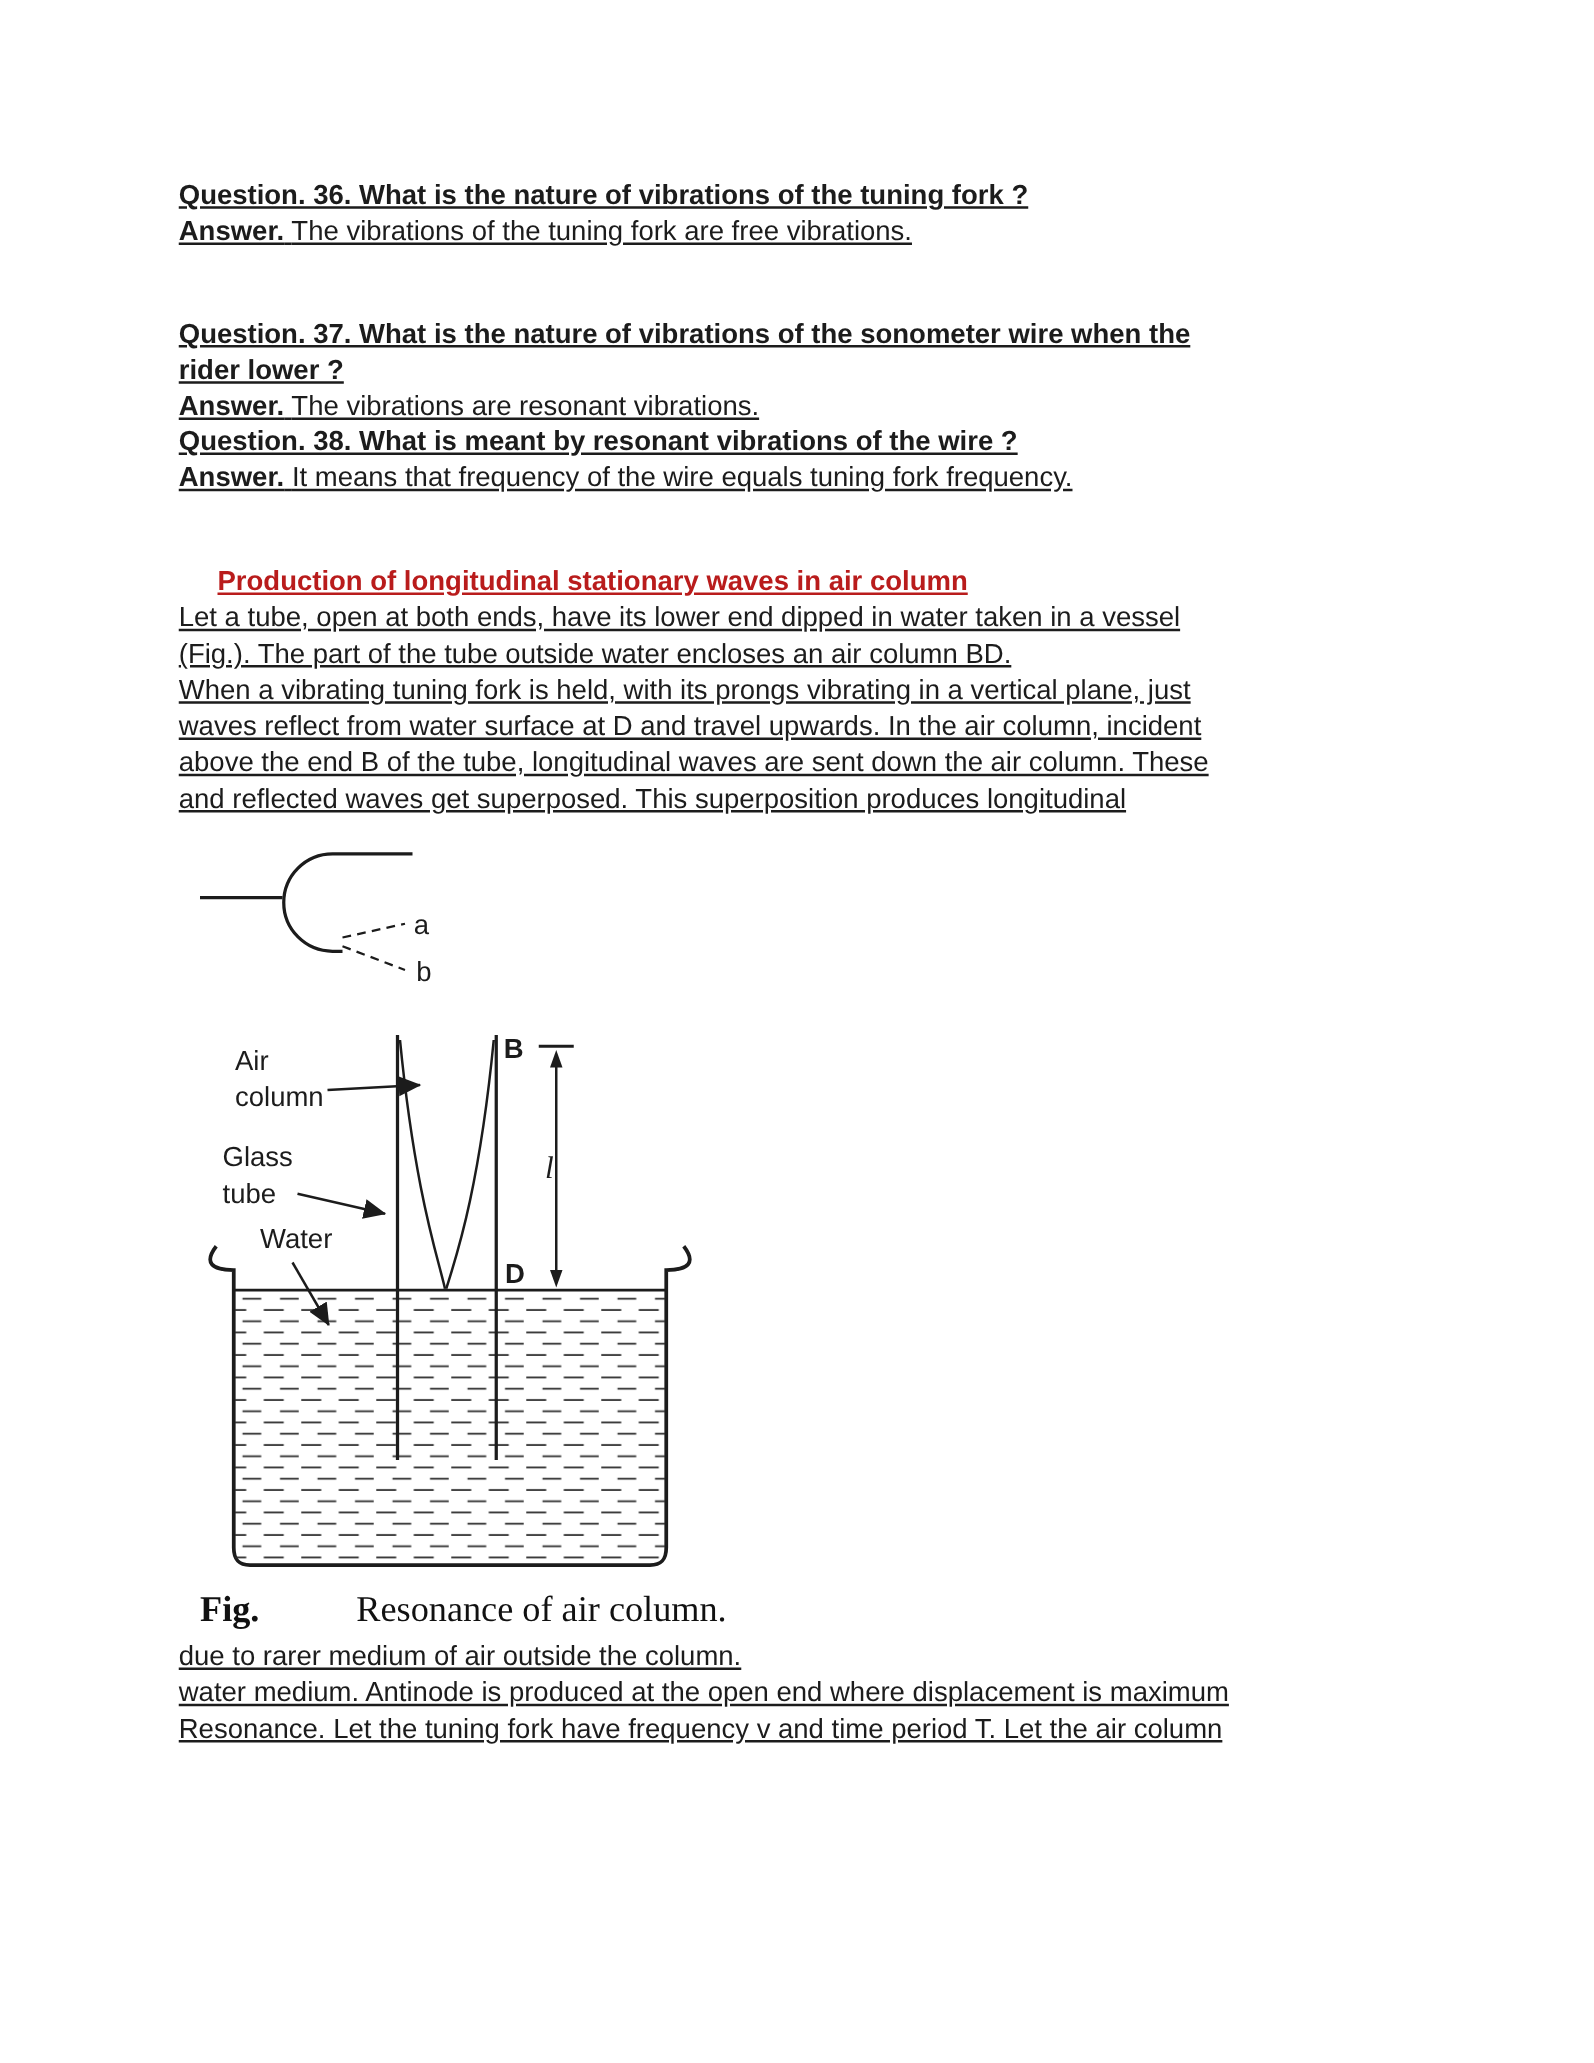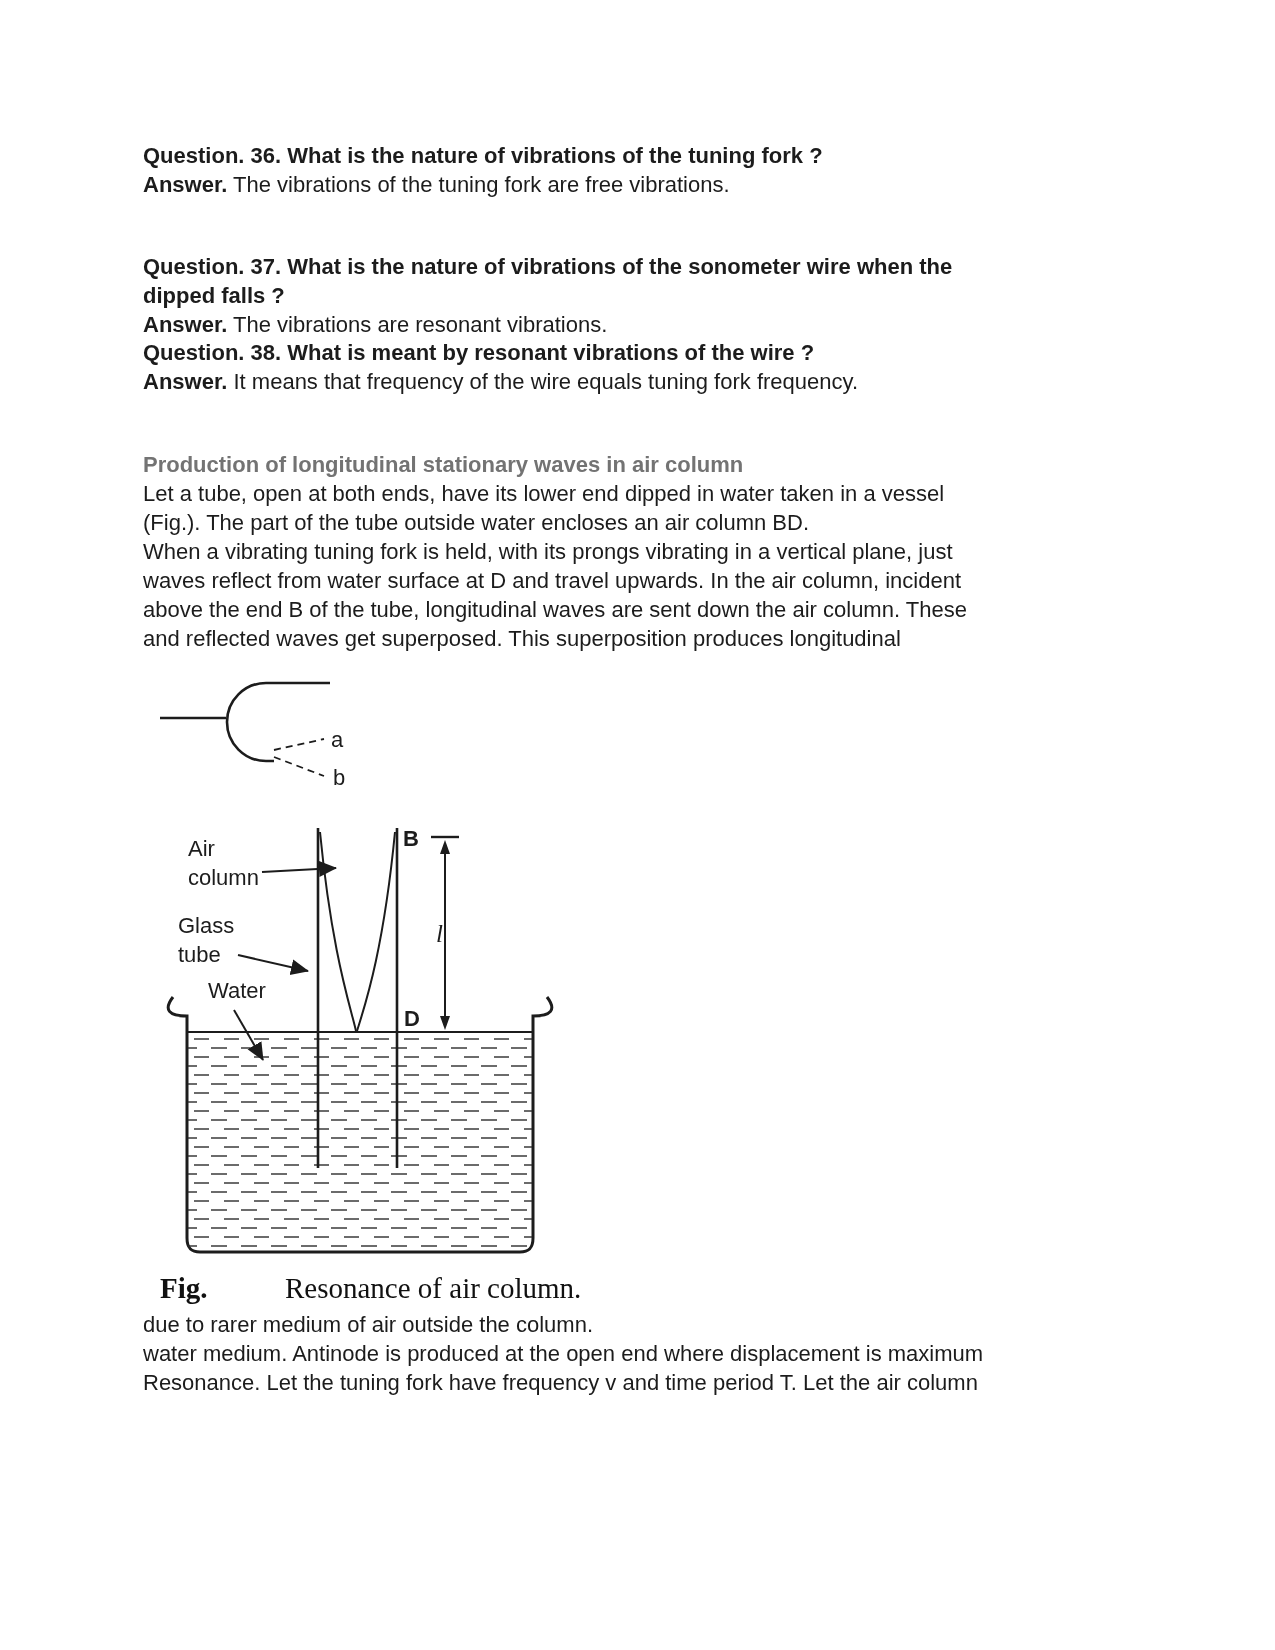--- a/index.html
+++ b/index.html
@@ -7,44 +7,44 @@
   .page {
     position:relative;
     width:1275px; height:1650px;
     background:#ffffff;
     font-family:"Liberation Sans", sans-serif;
     font-size:22px; line-height:29px;
     color:#1c1c1c;
     overflow:hidden;
   }
   .block { position:absolute; left:143px; }
-  .line  { white-space:nowrap; }
+  .line  { white-space:nowrap;text-decoration:underline; }
   .bold  { font-weight:bold; }
-  .blue-heading { color:#737373; font-weight:bold; }
+  .blue-heading { color:#b91c1c; font-weight:bold;margin-left:31px; }
   .fig-svg { position:absolute; left:138px; top:655px; }
   .caption { position:absolute; left:0; top:1274px; width:1275px; height:40px;
              font-family:"Liberation Serif", serif; font-size:29px; color:#111; }
   .caption .fig-label { position:absolute; left:160px; font-weight:bold; }
   .caption .fig-text  { position:absolute; left:285px; }
   svg text { font-family:"Liberation Sans", sans-serif; fill:#1c1c1c; }
   svg .serif-italic { font-family:"Liberation Serif", serif; font-style:italic; }
 </style>
 </head>
 <body>
 
 <div class="page">
 
   <div class="block" style="top:141px">
     <div class="line bold">Question. 36. What is the nature of vibrations of the tuning fork ?</div>
     <div class="line"><span class="bold">Answer.</span> <span>The vibrations of the tuning fork are free vibrations.</span></div>
   </div>
 
   <div class="block" style="top:252px">
     <div class="line bold">Question. 37. What is the nature of vibrations of the sonometer wire when the</div>
-    <div class="line bold">dipped falls ?</div>
+    <div class="line bold">rider lower ?</div>
     <div class="line"><span class="bold">Answer.</span> <span>The vibrations are resonant vibrations.</span></div>
   </div>
 
   <div class="block" style="top:338px">
     <div class="line bold">Question. 38. What is meant by resonant vibrations of the wire ?</div>
     <div class="line"><span class="bold">Answer.</span> <span>It means that frequency of the wire equals tuning fork frequency.</span></div>
   </div>
 
   <div class="block" style="top:450px">
     <div class="line blue-heading">Production of longitudinal stationary waves in air column</div>

